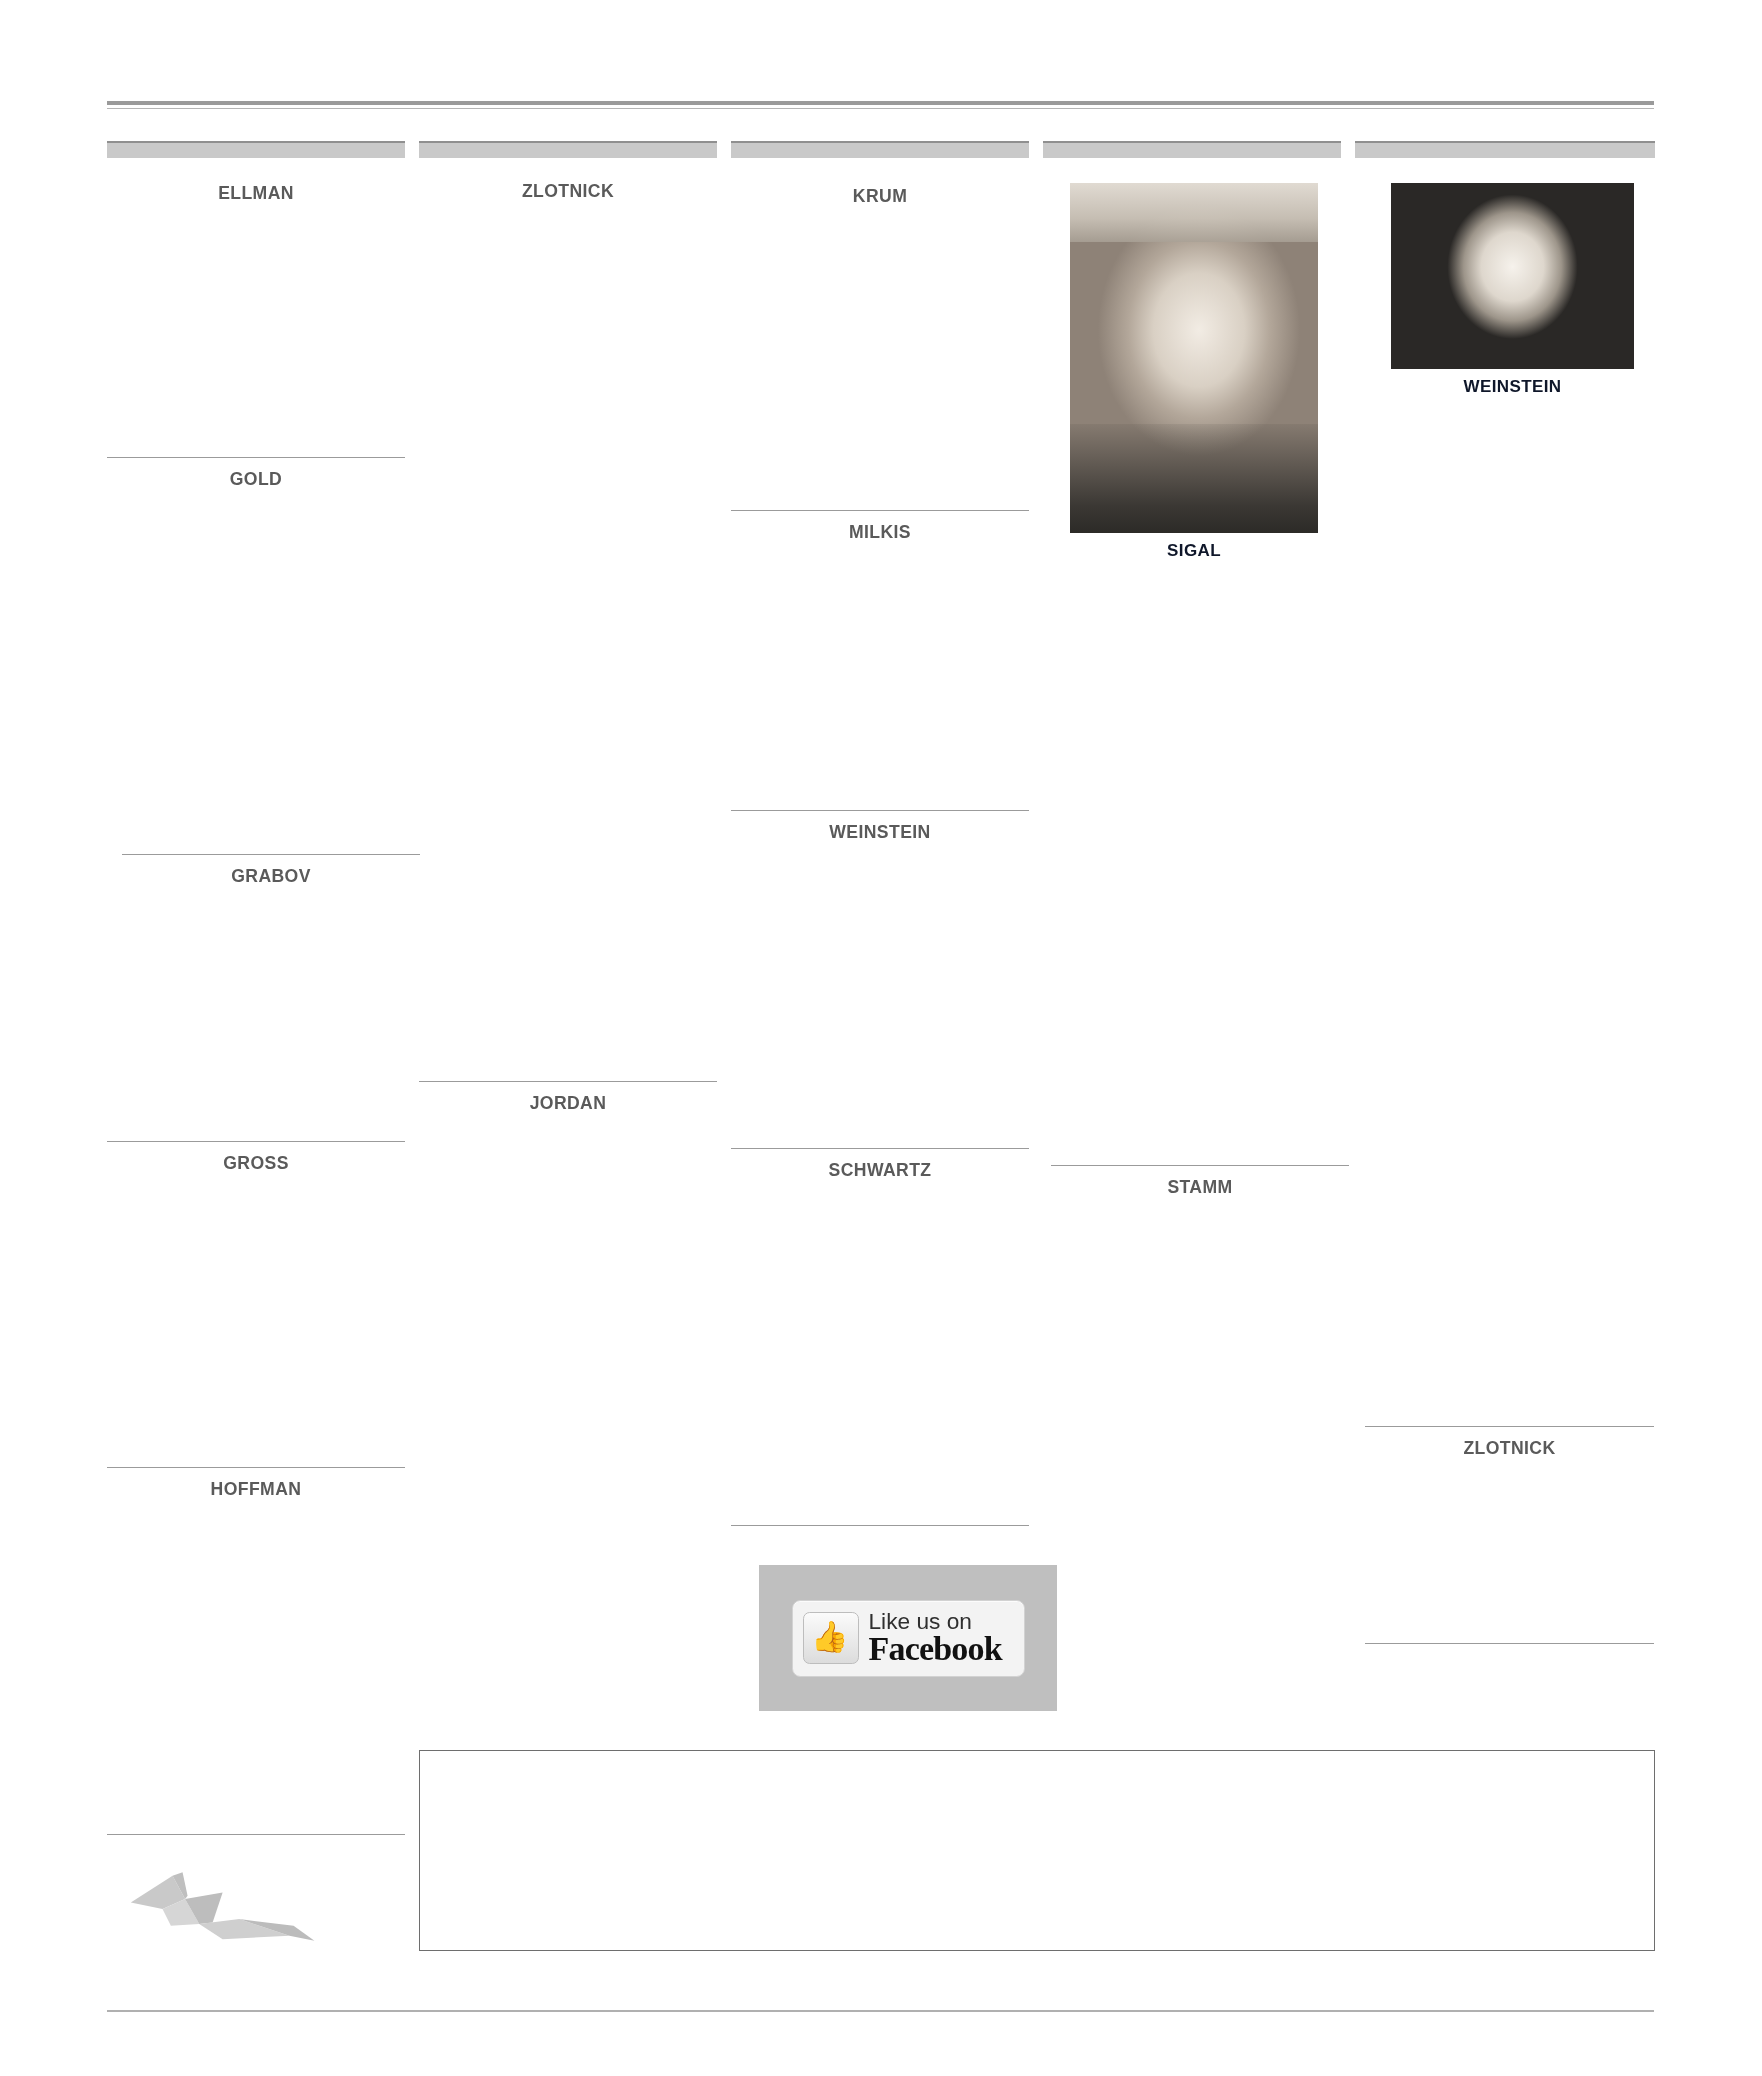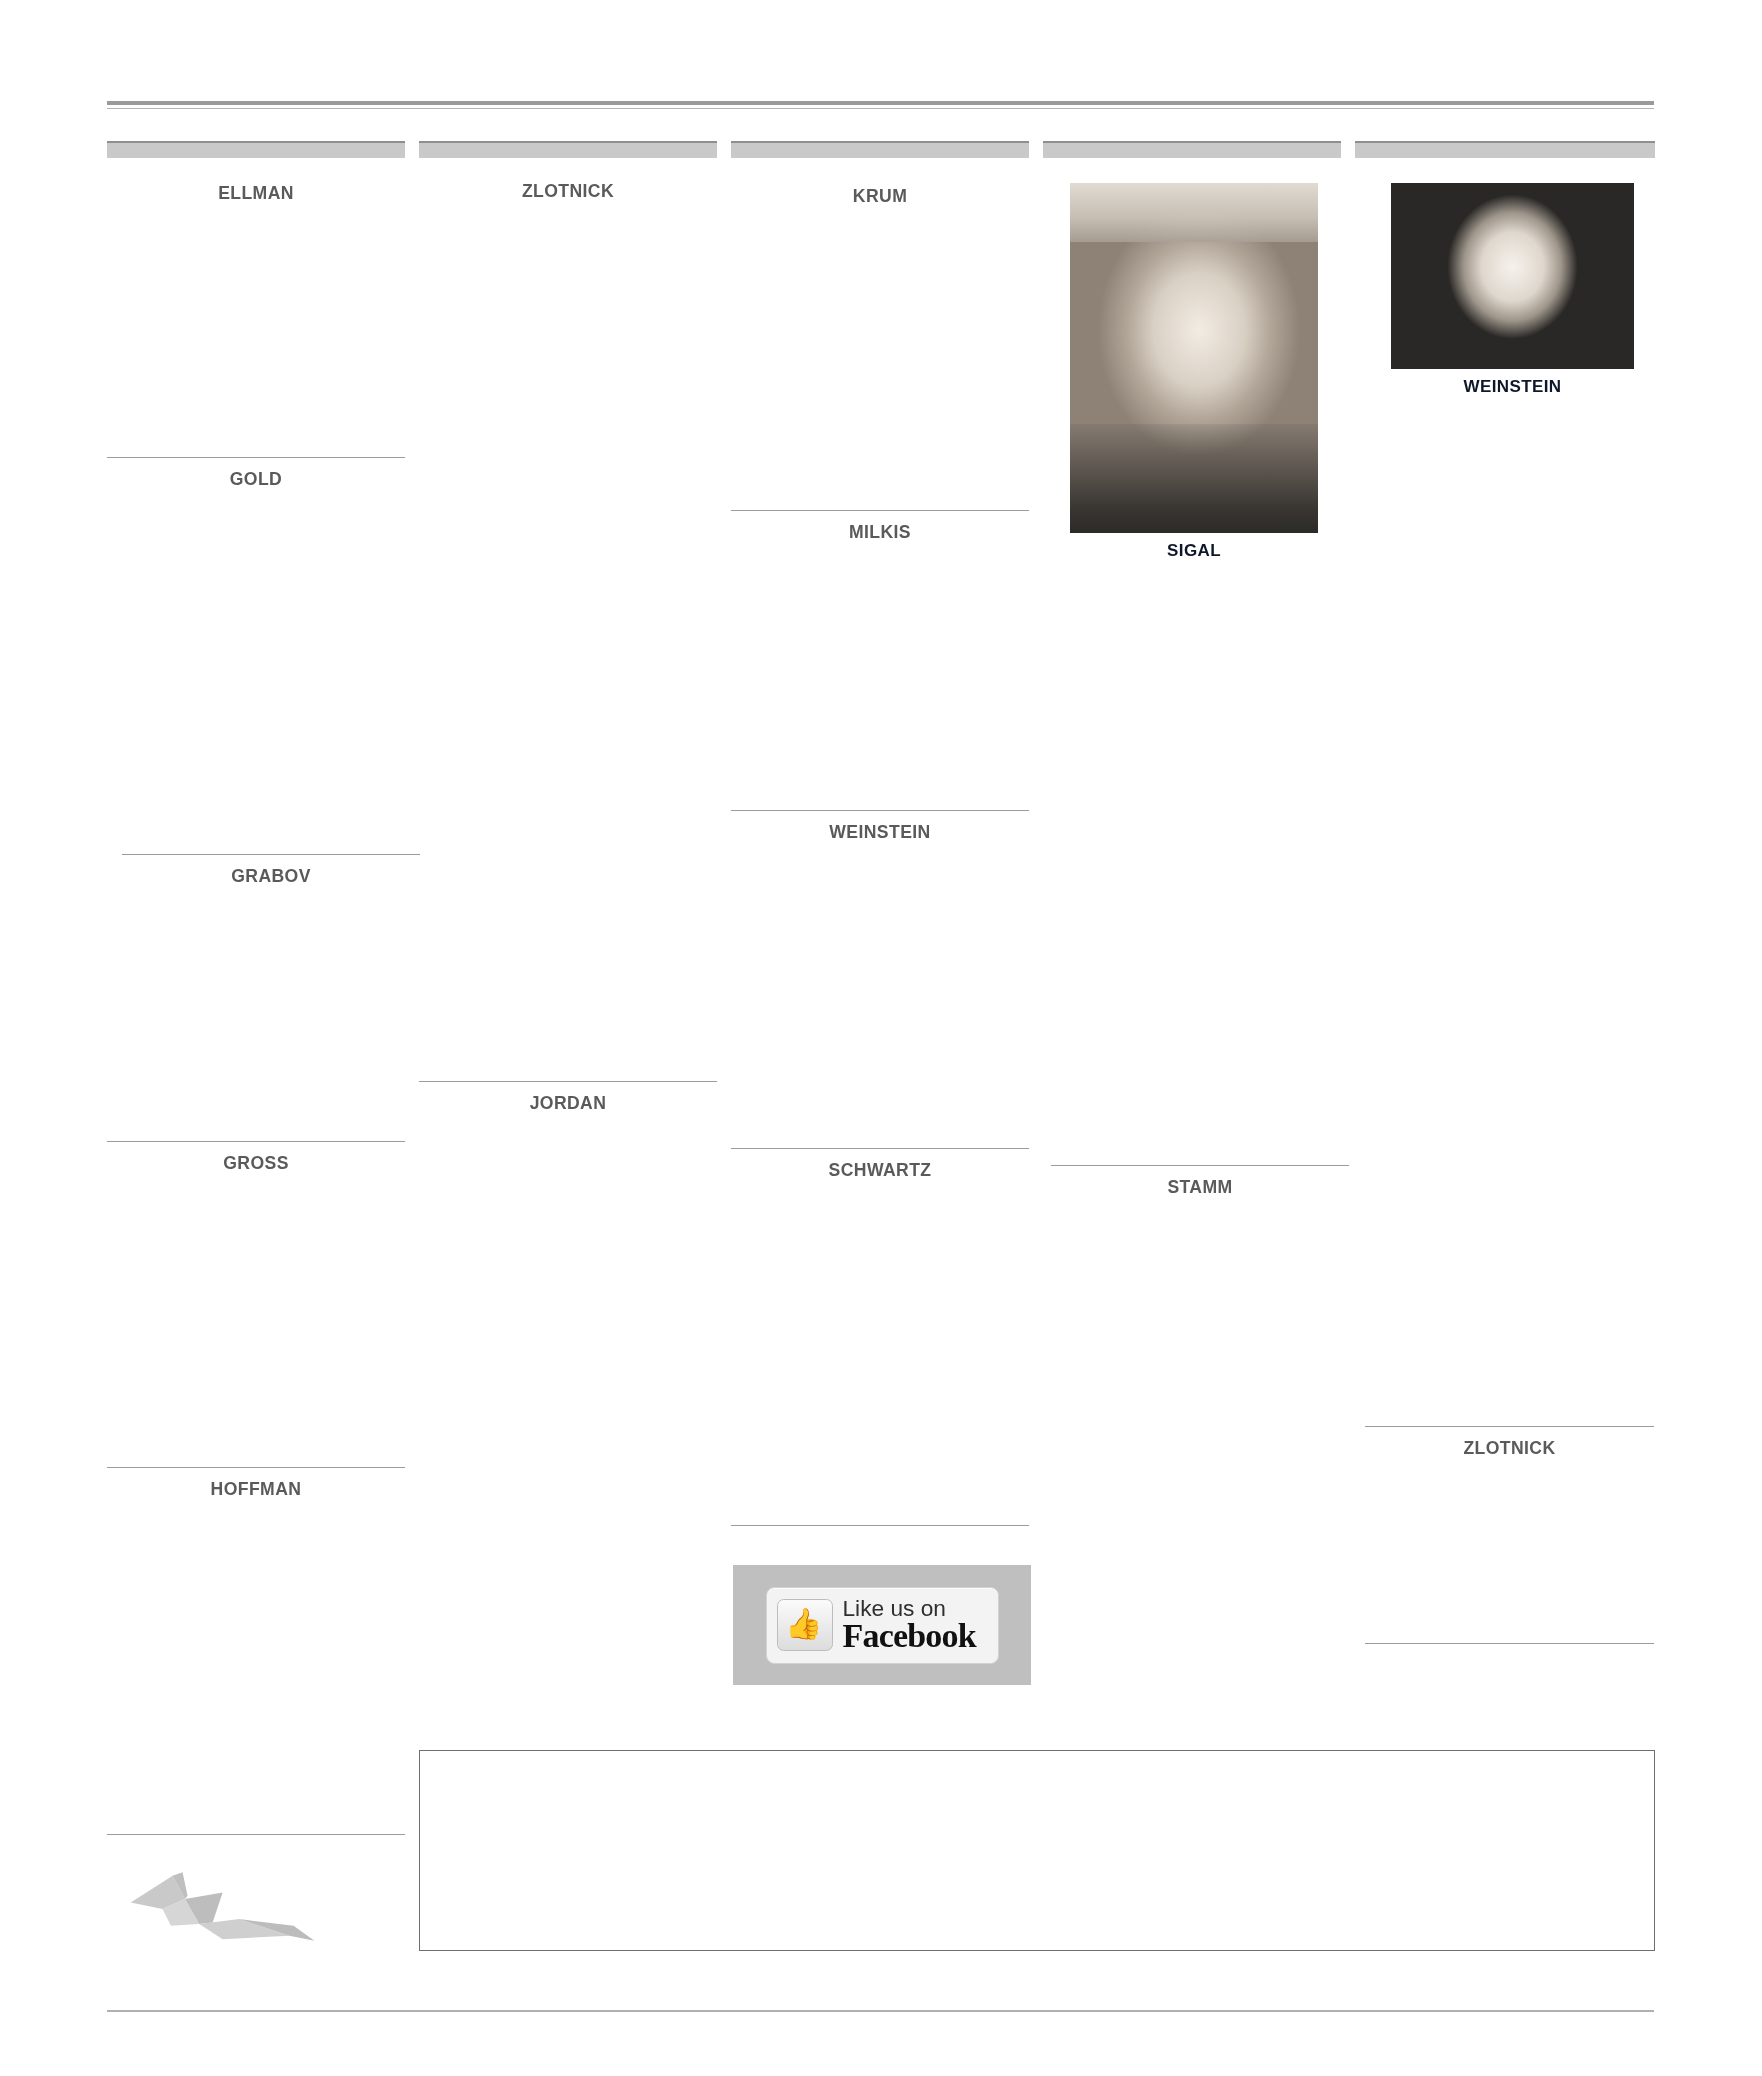--- a/index.html
+++ b/index.html
@@ -294,21 +294,21 @@
 
   <div class="entry" style="left:1365px; top:1426px; width:289px;">
     <div class="rule"></div>
     <div class="name">ZLOTNICK</div>
   </div>
 
   <div class="entry" style="left:1365px; top:1643px; width:289px;">
     <div class="rule"></div>
   </div>
 
-  <div class="fb-badge" style="left:733px; top:1565px; width:298px; height:120px;">
+  <div class="fb-badge" style="left:759px; top:1565px; width:298px; height:146px;">
     <div class="fb-inner">
       <div class="fb-thumb"></div>
       <div class="fb-text">
         <span class="fb-like">Like us on</span>
         <span class="fb-fb">Facebook</span>
       </div>
     </div>
   </div>
 
   <div class="ad-box">

